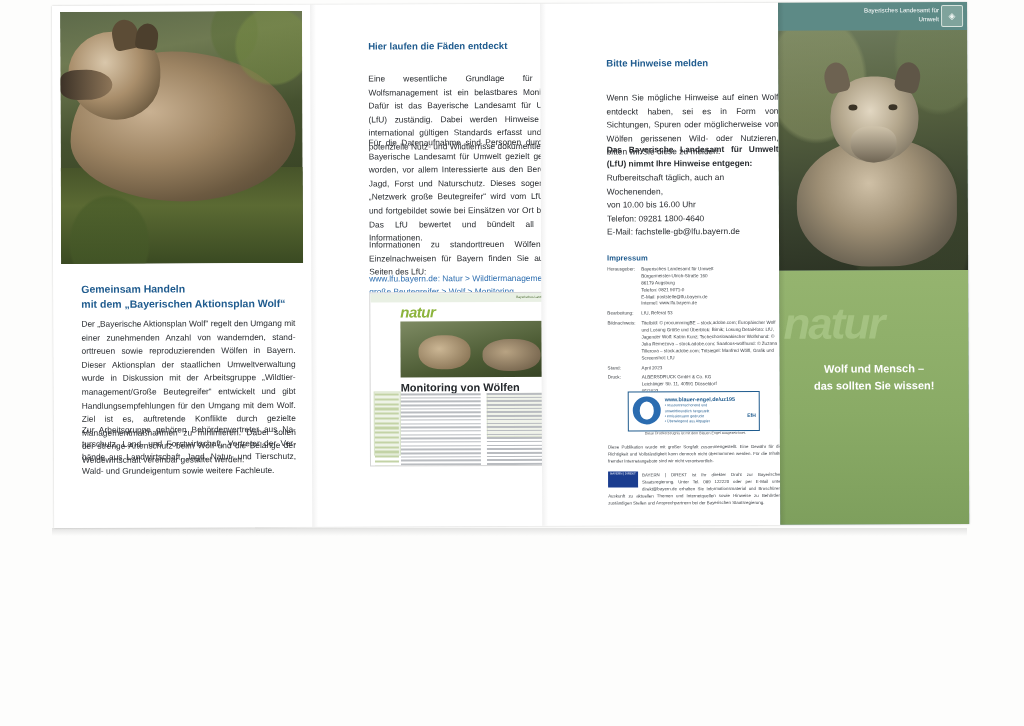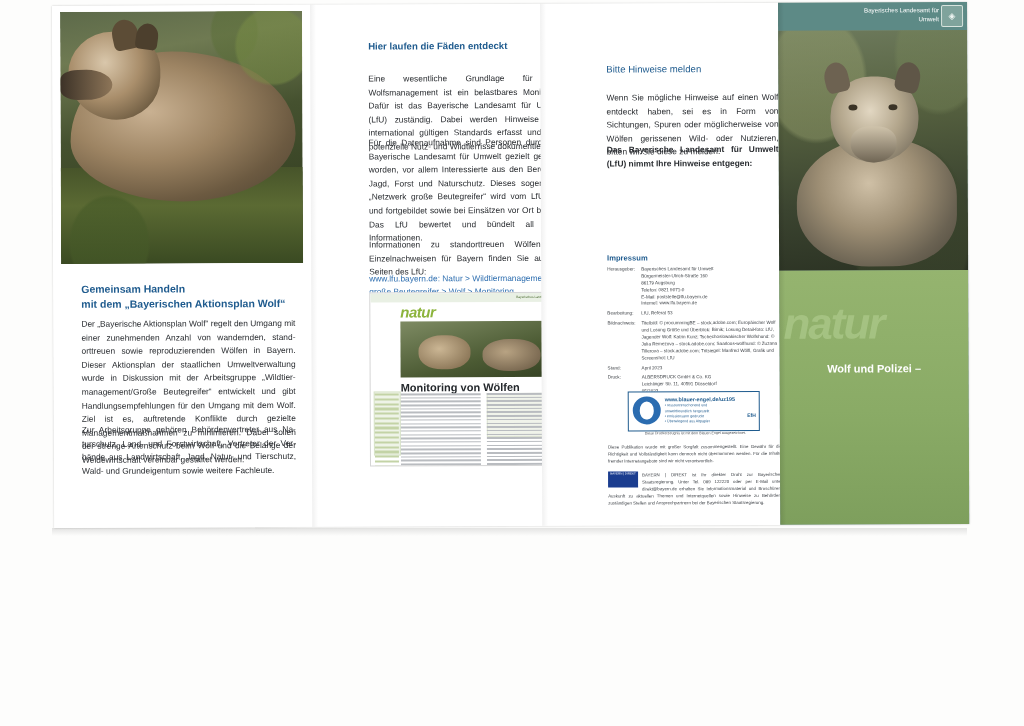--- a/index.html
+++ b/index.html
@@ -63,21 +63,21 @@
   #thumb .tside{position:absolute;left:4px;top:100px;width:24px;}
   #thumb .tside i{display:block;height:2.2px;background:#c3d3a6;margin-bottom:2.6px;}
   #thumb .tsidebox{position:absolute;left:3px;top:98px;width:25px;height:62px;background:#eef3e7;border:.5px solid #d8e3c9;}
   #thumb .tcol{position:absolute;left:30px;top:100px;width:80px;}
   #thumb .tcol i, #thumb .tcol2 i{display:block;height:1.5px;background:#b9bcc0;margin-bottom:2.2px;}
   #thumb .tcol2{position:absolute;left:116px;top:100px;width:80px;}
   #thumb .tbox{position:absolute;left:116px;top:100px;width:80px;height:42px;background:#f0f3ea;border:.5px solid #dde3d2;}
 
   
   #panel3{position:absolute;left:488px;top:0;width:238px;height:522px;background:#ffffff;}
-  .p3-head{position:absolute;left:66px;top:60px;width:170px;color:#1f5b8e;font-weight:normal;font-size:9.6px;}
+  .p3-head{position:absolute;left:66px;top:54px;width:170px;color:#1f5b8e;font-weight:bold;font-size:9.6px;}
   .p3-body{position:absolute;left:66px;width:172px;color:#2a2d31;font-size:8.4px;line-height:1.62;text-align:justify;}
   #p3-b1{top:88px;}
   #p3-b2{top:140px;font-weight:bold;}
   #p3-b3{top:168px;}
   #p3-b4{top:222px;}
 
   #impressum{position:absolute;left:66px;top:250px;width:172px;}
   .imp-title{color:#1f5b8e;font-weight:bold;font-size:7.6px;margin-bottom:4px;}
   .imp-row{display:flex;font-size:4.6px;color:#3b3f44;line-height:1.5;margin-bottom:3px;}
   .imp-key{width:34px;flex:0 0 34px;color:#3b3f44;}
@@ -245,20 +245,24 @@
           <i></i>
           <i></i>
       </div>
     </div>
   </div>
 
   <div id="panel3">
     <div class="p3-head">Bitte Hinweise melden</div>
     <div class="p3-body" id="p3-b2">Das Bayerische Landesamt für Umwelt (LfU) nimmt Ihre Hinweise entgegen:</div>
     <div class="p3-body" id="p3-b1">Wenn Sie mögliche Hinweise auf einen Wolf entdeckt haben, sei es in Form von Sichtungen, Spuren oder möglicherweise von Wölfen gerissenen Wild- oder Nutzieren, bitten wir Sie diese zu melden.</div>
+    <div class="p3-body" id="p3-b3" style="white-space:pre-line;text-align:left;">Rufbereitschaft täglich, auch an Wochenenden,
+von 10.00 bis 16.00 Uhr
+Telefon:  09281 1800-4640
+E-Mail:   fachstelle-gb@lfu.bayern.de</div>
 
     <div id="impressum">
       <div class="imp-title">Impressum</div>
 
       <div class="imp-row">
         <div class="imp-key">Herausgeber:</div>
         <div class="imp-val" style="white-space:pre-line">Bayerisches Landesamt für Umwelt
 Bürgermeister-Ulrich-Straße 160
 86179 Augsburg
 Telefon:  0821 9071-0
@@ -321,21 +325,22 @@
       <div class="w-ear-l"></div>
         <div class="w-ear-r"></div>
       <div class="eye-l"></div>
         <div class="eye-r"></div>
       <div class="w-snout"></div>
     </div>
 
     <div id="p4-green"></div>
     <div id="p4-natur">natur</div>
     <div id="p4-claim">
-      <div>Wolf und Polizei –</div>
+      <div>Wolf und Mensch –</div>
+      <div>das sollten Sie wissen!</div>
     </div>
   </div>
 
   <div class="fold" id="fold1"></div>
   <div class="fold" id="fold2"></div>
   <div class="fold" id="fold3"></div>
 </div>
 <div id="sheet-shadow"></div>
 
 </body></html>

